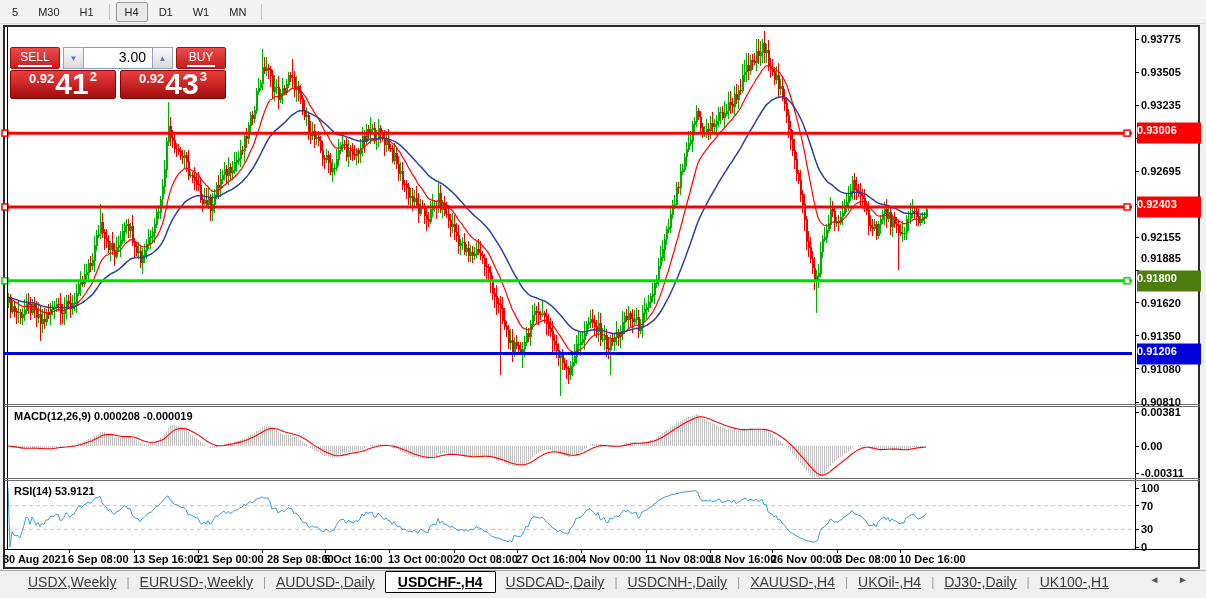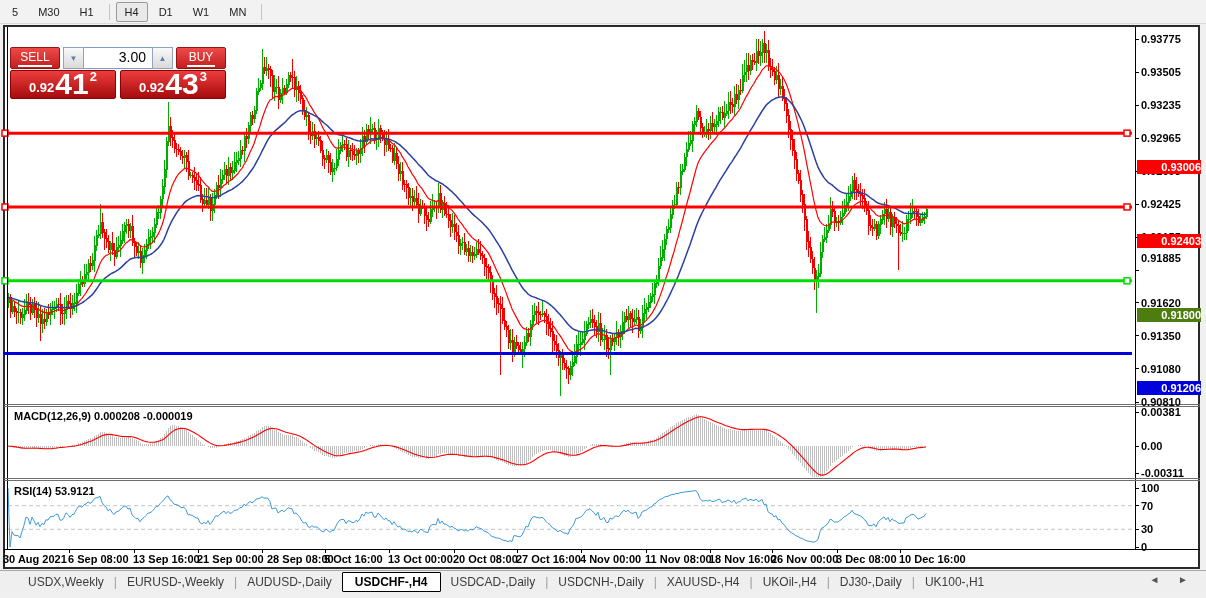--- a/index.html
+++ b/index.html
@@ -27,36 +27,36 @@
   .ot-btn{background:linear-gradient(#ef4a4a,#c21f1f);border:1px solid #991313;border-radius:2px;
           color:#fff;font-size:12px;display:flex;align-items:center;justify-content:center;flex:0 0 48px;}
   .ot-btn span{border-bottom:2px solid #fff;padding:0 2px 1px 2px;}
   .ot-spin{display:flex;margin:0 3px;flex:1;}
   .spin-btn{width:19px;background:linear-gradient(#fafafa,#d9d9d9);border:1px solid #8ea4bf;
             color:#5a7db8;font-size:8px;display:flex;align-items:center;justify-content:center;}
   .spin-val{flex:1;background:#fff;border-top:1px solid #7a9cc6;border-bottom:1px solid #7a9cc6;
             font-size:14px;color:#000;text-align:right;padding:1px 6px 0 0;}
   .ot-row2{display:flex;margin-top:1px;height:29px;gap:4px;}
   .ot-tile{flex:1;background:linear-gradient(#ee3d3d,#a50c0c);border:1px solid #8b0000;border-radius:2px;
-           color:#fff;display:flex;align-items:flex-end;justify-content:center;padding-bottom:1px;}
+           color:#fff;display:flex;align-items:flex-start;justify-content:center;padding-bottom:1px;}
   .p-small{font-size:13px;font-weight:700;margin-bottom:2px;}
   .p-big{font-size:30px;font-weight:700;line-height:26px;margin:0 1px;}
   .p-sup{font-size:13px;font-weight:700;align-self:flex-start;margin-top:-2px;}
 
   
   .ytick{position:absolute;left:1141px;transform:translateY(-50%);font-size:11px;font-weight:700;color:#000;white-space:nowrap;}
-  .badge{position:absolute;left:1137px;width:64px;height:14px;transform:translateY(-50%);
-         color:#fff;font-size:11px;font-weight:700;text-align:right;line-height:14px;margin-top:34px;}
+  .badge{position:absolute;left:1137px;width:64px;height:21px;transform:translateY(-50%);
+         color:#fff;font-size:11px;font-weight:700;text-align:left;line-height:14px;}
   .xtick{position:absolute;top:553px;font-size:11px;font-weight:700;color:#000;white-space:nowrap;}
   .ind-label{position:absolute;font-size:11px;font-weight:700;color:#000;}
 
   
   #tab-bar{position:absolute;left:0;top:570px;width:1206px;height:23px;background:#efefef;
            border-top:1px solid #aaa;display:flex;align-items:center;padding-left:18px;box-sizing:border-box;}
-  .tab{font-size:12px;color:#3c3c3c;padding:2px 10px;white-space:nowrap;cursor:default;}
+  .tab{font-size:14px;color:#3c3c3c;padding:2px 10px;white-space:nowrap;cursor:default;text-decoration:underline;}
   .tab.active{background:#fff;border:1px solid #000;font-weight:700;color:#000;border-radius:1px;padding:2px 12px;}
   .tab-sep{color:#9a9a9a;font-size:12px;}
   #tab-arrows{position:absolute;right:10px;top:574px;font-size:10px;color:#555;letter-spacing:8px;}
   #status-strip{position:absolute;left:0;top:593px;width:1206px;height:5px;background:#f0f0f0;}
 </style>
 </head>
 <body>
 
 <div id="stage">
 

